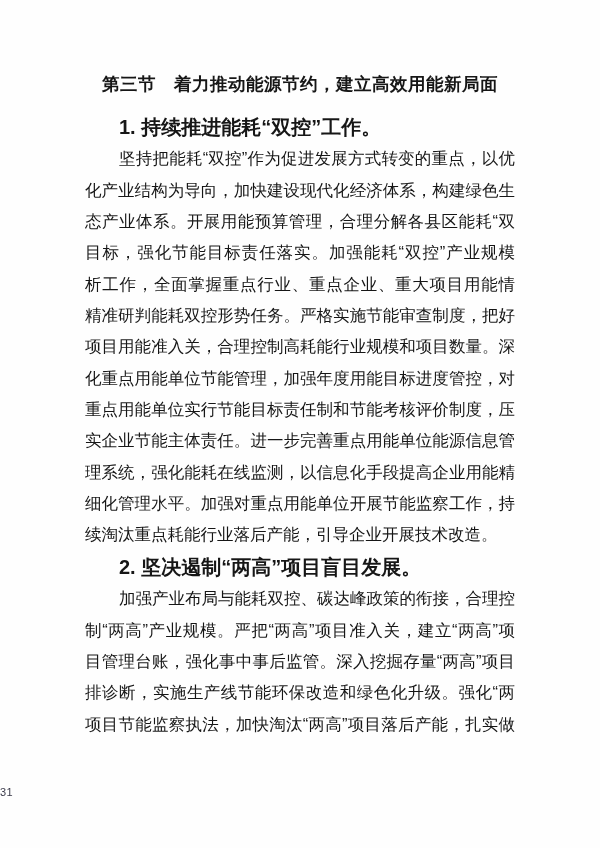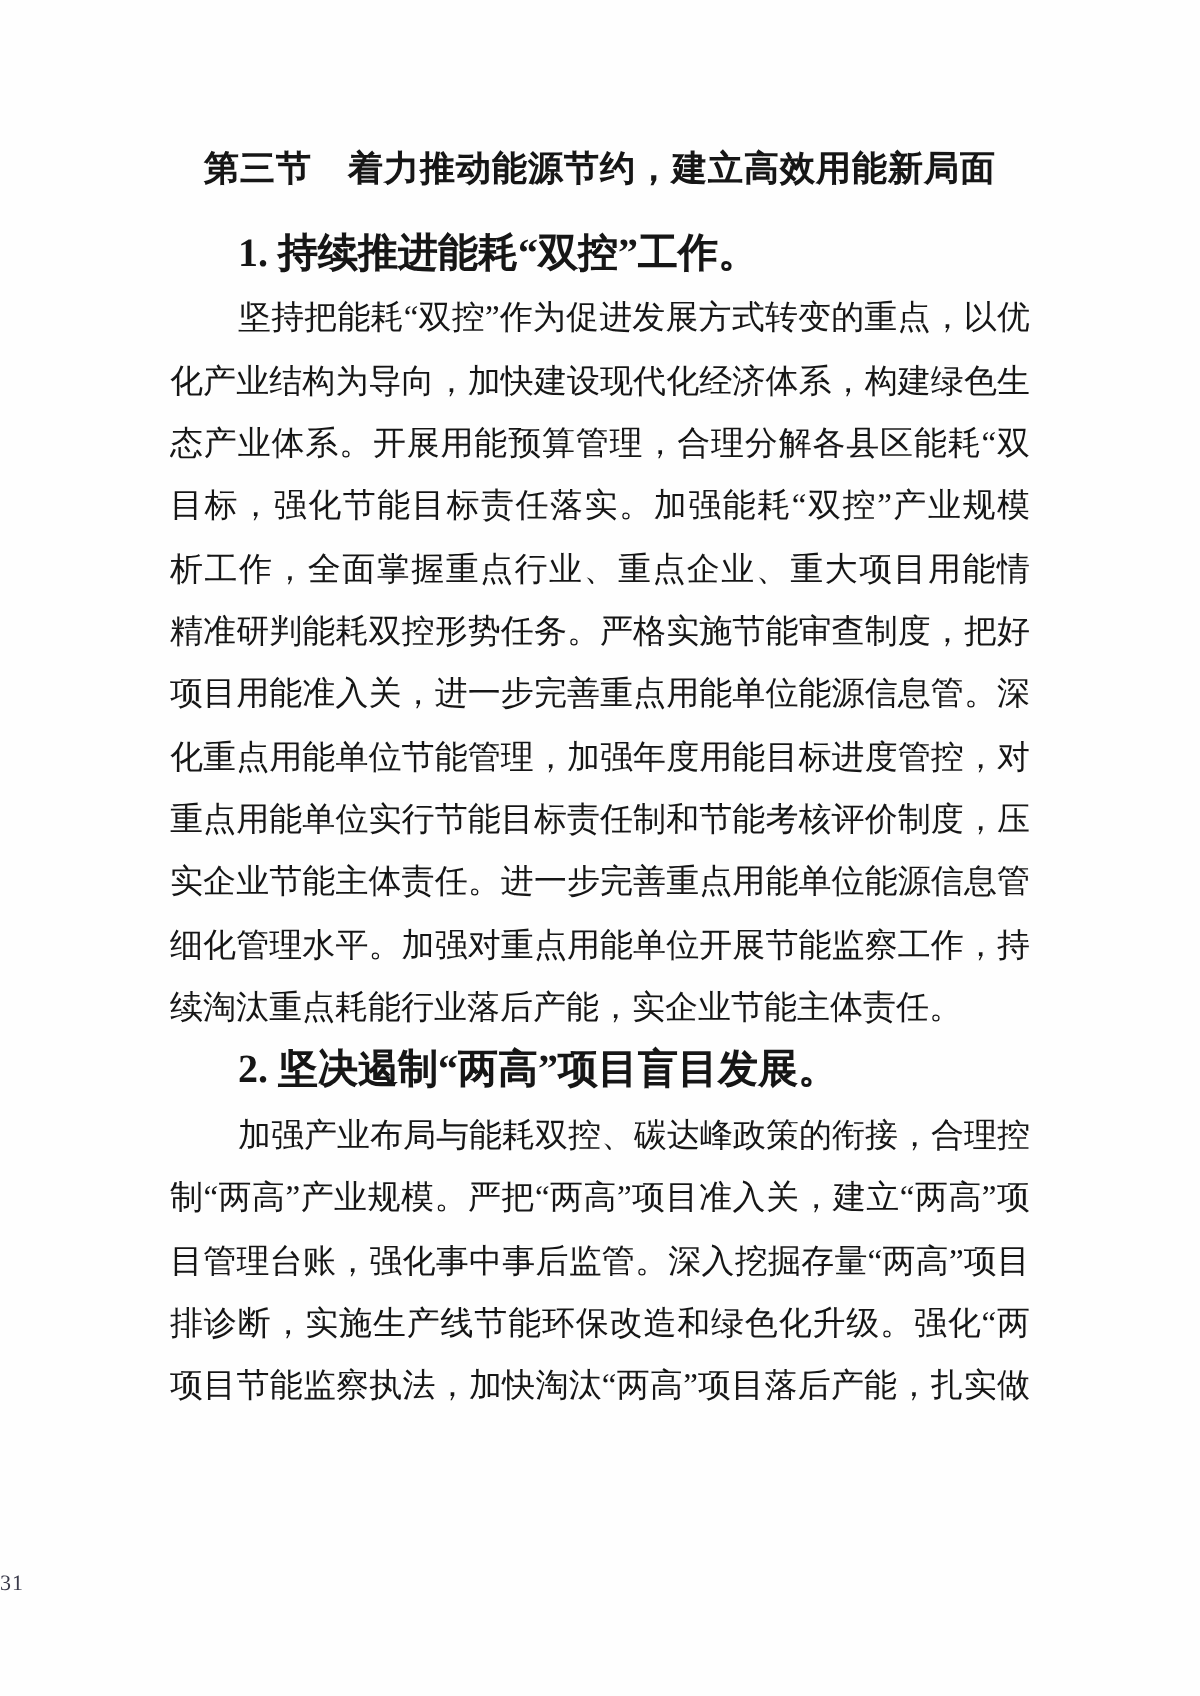--- a/index.html
+++ b/index.html
@@ -5,21 +5,21 @@
   html, body {
     margin: 0;
     padding: 0;
     background: #ffffff;
   }
   .page {
     position: relative;
     width: 600px;
     height: 848px;
     background: #fefefe;
-    font-family: Liberation Serif, serif;
+    font-family: Liberation Sans, sans-serif;
     color: #161616;
     overflow: hidden;
     box-sizing: border-box;
   }
   .content {
     position: absolute;
     left: 85px;
     top: 72px;
     width: 430px;
   }
@@ -76,26 +76,27 @@
 
     <div class="heading">1. 持续推进能耗“双控”工作。</div>
 
     <div>
       <div class="line para-first">坚持把能耗“双控”作为促进发展方式转变的重点，以优</div>
       <div class="line">化产业结构为导向，加快建设现代化经济体系，构建绿色生</div>
       <div class="line">态产业体系。开展用能预算管理，合理分解各县区能耗“双控”</div>
       <div class="line">目标，强化节能目标责任落实。加强能耗“双控”产业规模</div>
       <div class="line">析工作，全面掌握重点行业、重点企业、重大项目用能情况，</div>
       <div class="line">精准研判能耗双控形势任务。严格实施节能审查制度，把好</div>
-      <div class="line">项目用能准入关，进一步完善重点用能单位能源信息管。深</div>
+      <div class="line">项目用能准入关，合理控制高耗能行业规模和项目数量。深</div>
       <div class="line">化重点用能单位节能管理，加强年度用能目标进度管控，对</div>
       <div class="line">重点用能单位实行节能目标责任制和节能考核评价制度，压</div>
       <div class="line">实企业节能主体责任。进一步完善重点用能单位能源信息管</div>
+      <div class="line">理系统，强化能耗在线监测，以信息化手段提高企业用能精</div>
       <div class="line">细化管理水平。加强对重点用能单位开展节能监察工作，持</div>
-      <div class="line para-last">续淘汰重点耗能行业落后产能，实企业节能主体责任。</div>
+      <div class="line para-last">续淘汰重点耗能行业落后产能，引导企业开展技术改造。</div>
     </div>
 
     <div class="heading">2. 坚决遏制“两高”项目盲目发展。</div>
 
     <div>
       <div class="line para-first">加强产业布局与能耗双控、碳达峰政策的衔接，合理控</div>
       <div class="line">制“两高”产业规模。严把“两高”项目准入关，建立“两高”项</div>
       <div class="line">目管理台账，强化事中事后监管。深入挖掘存量“两高”项目</div>
       <div class="line">排诊断，实施生产线节能环保改造和绿色化升级。强化“两高”</div>
       <div class="line">项目节能监察执法，加快淘汰“两高”项目落后产能，扎实做</div>

